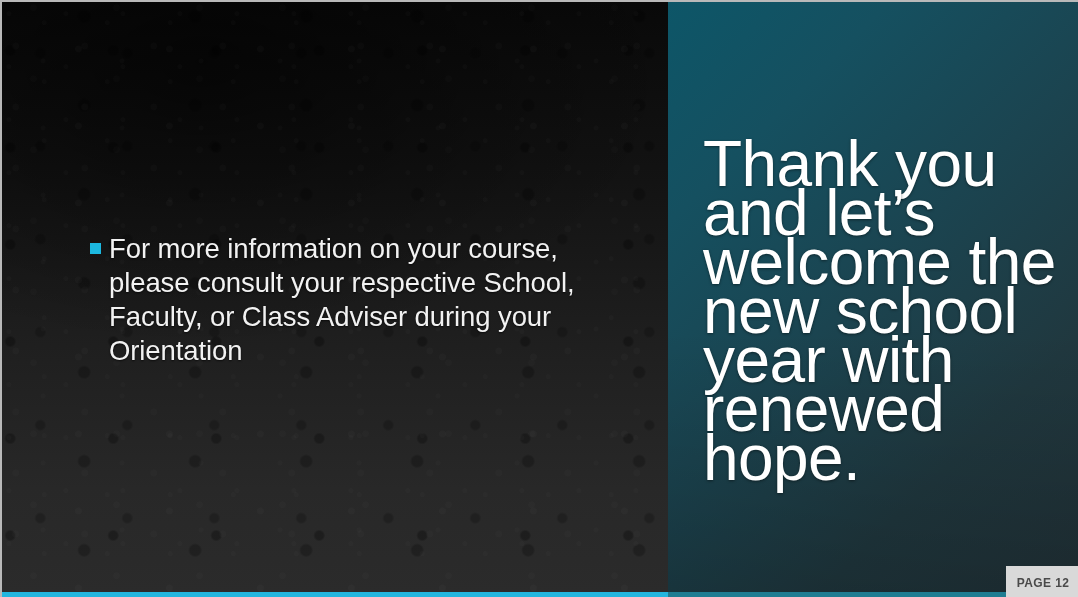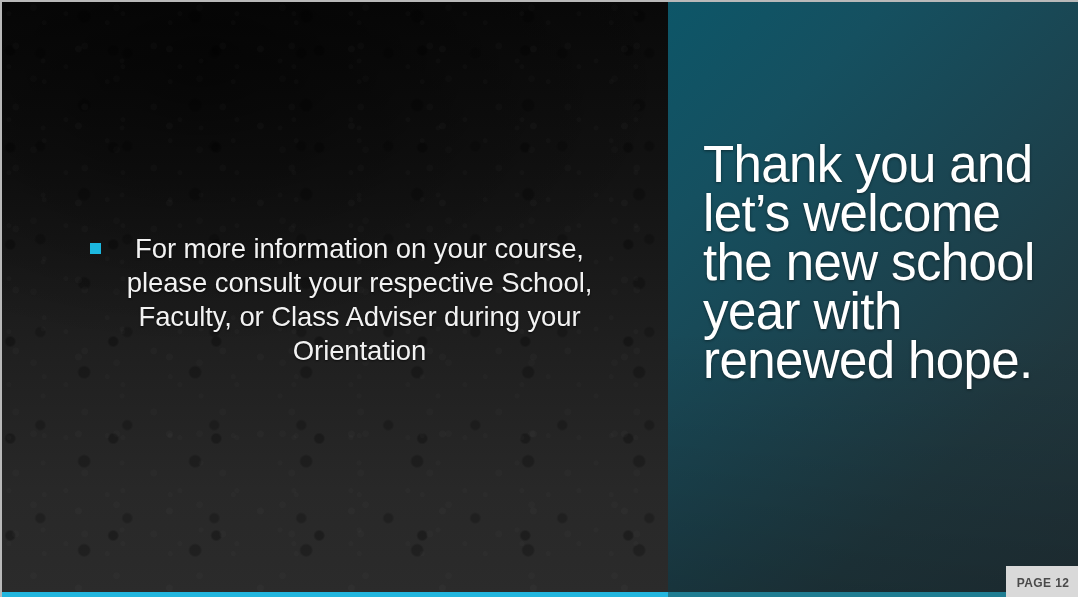--- a/index.html
+++ b/index.html
@@ -68,21 +68,20 @@
   
   .body-block {
     position:absolute;
     left:88px; top:230px;
     width:520px;
     z-index:4;
   }
   .bullet-row {
     position:relative;
     padding-left:19px;
-    text-align:center;
   }
   .bullet-marker {
     position:absolute;
     left:0; top:11px;
     width:11px; height:11px;
     background:#1cb8e0;
   }
   .bullet-text {
     color:#f2f2f2;
     font-size:27.5px;
@@ -91,21 +90,21 @@
     letter-spacing:-0.1px;
     text-shadow:0 1px 2px rgba(0,0,0,0.65);
   }
 
   
   .heading {
     position:absolute;
     left:701px; top:138px;
     width:360px;
     color:#ffffff;
-    font-size:51px;
+    font-size:64px;
     line-height:49px;
     font-weight:400;
     letter-spacing:-0.6px;
     text-shadow:0 1px 3px rgba(0,0,0,0.45);
     z-index:4;
     white-space:pre-line;
   }
 
   
   .accent-bar {

